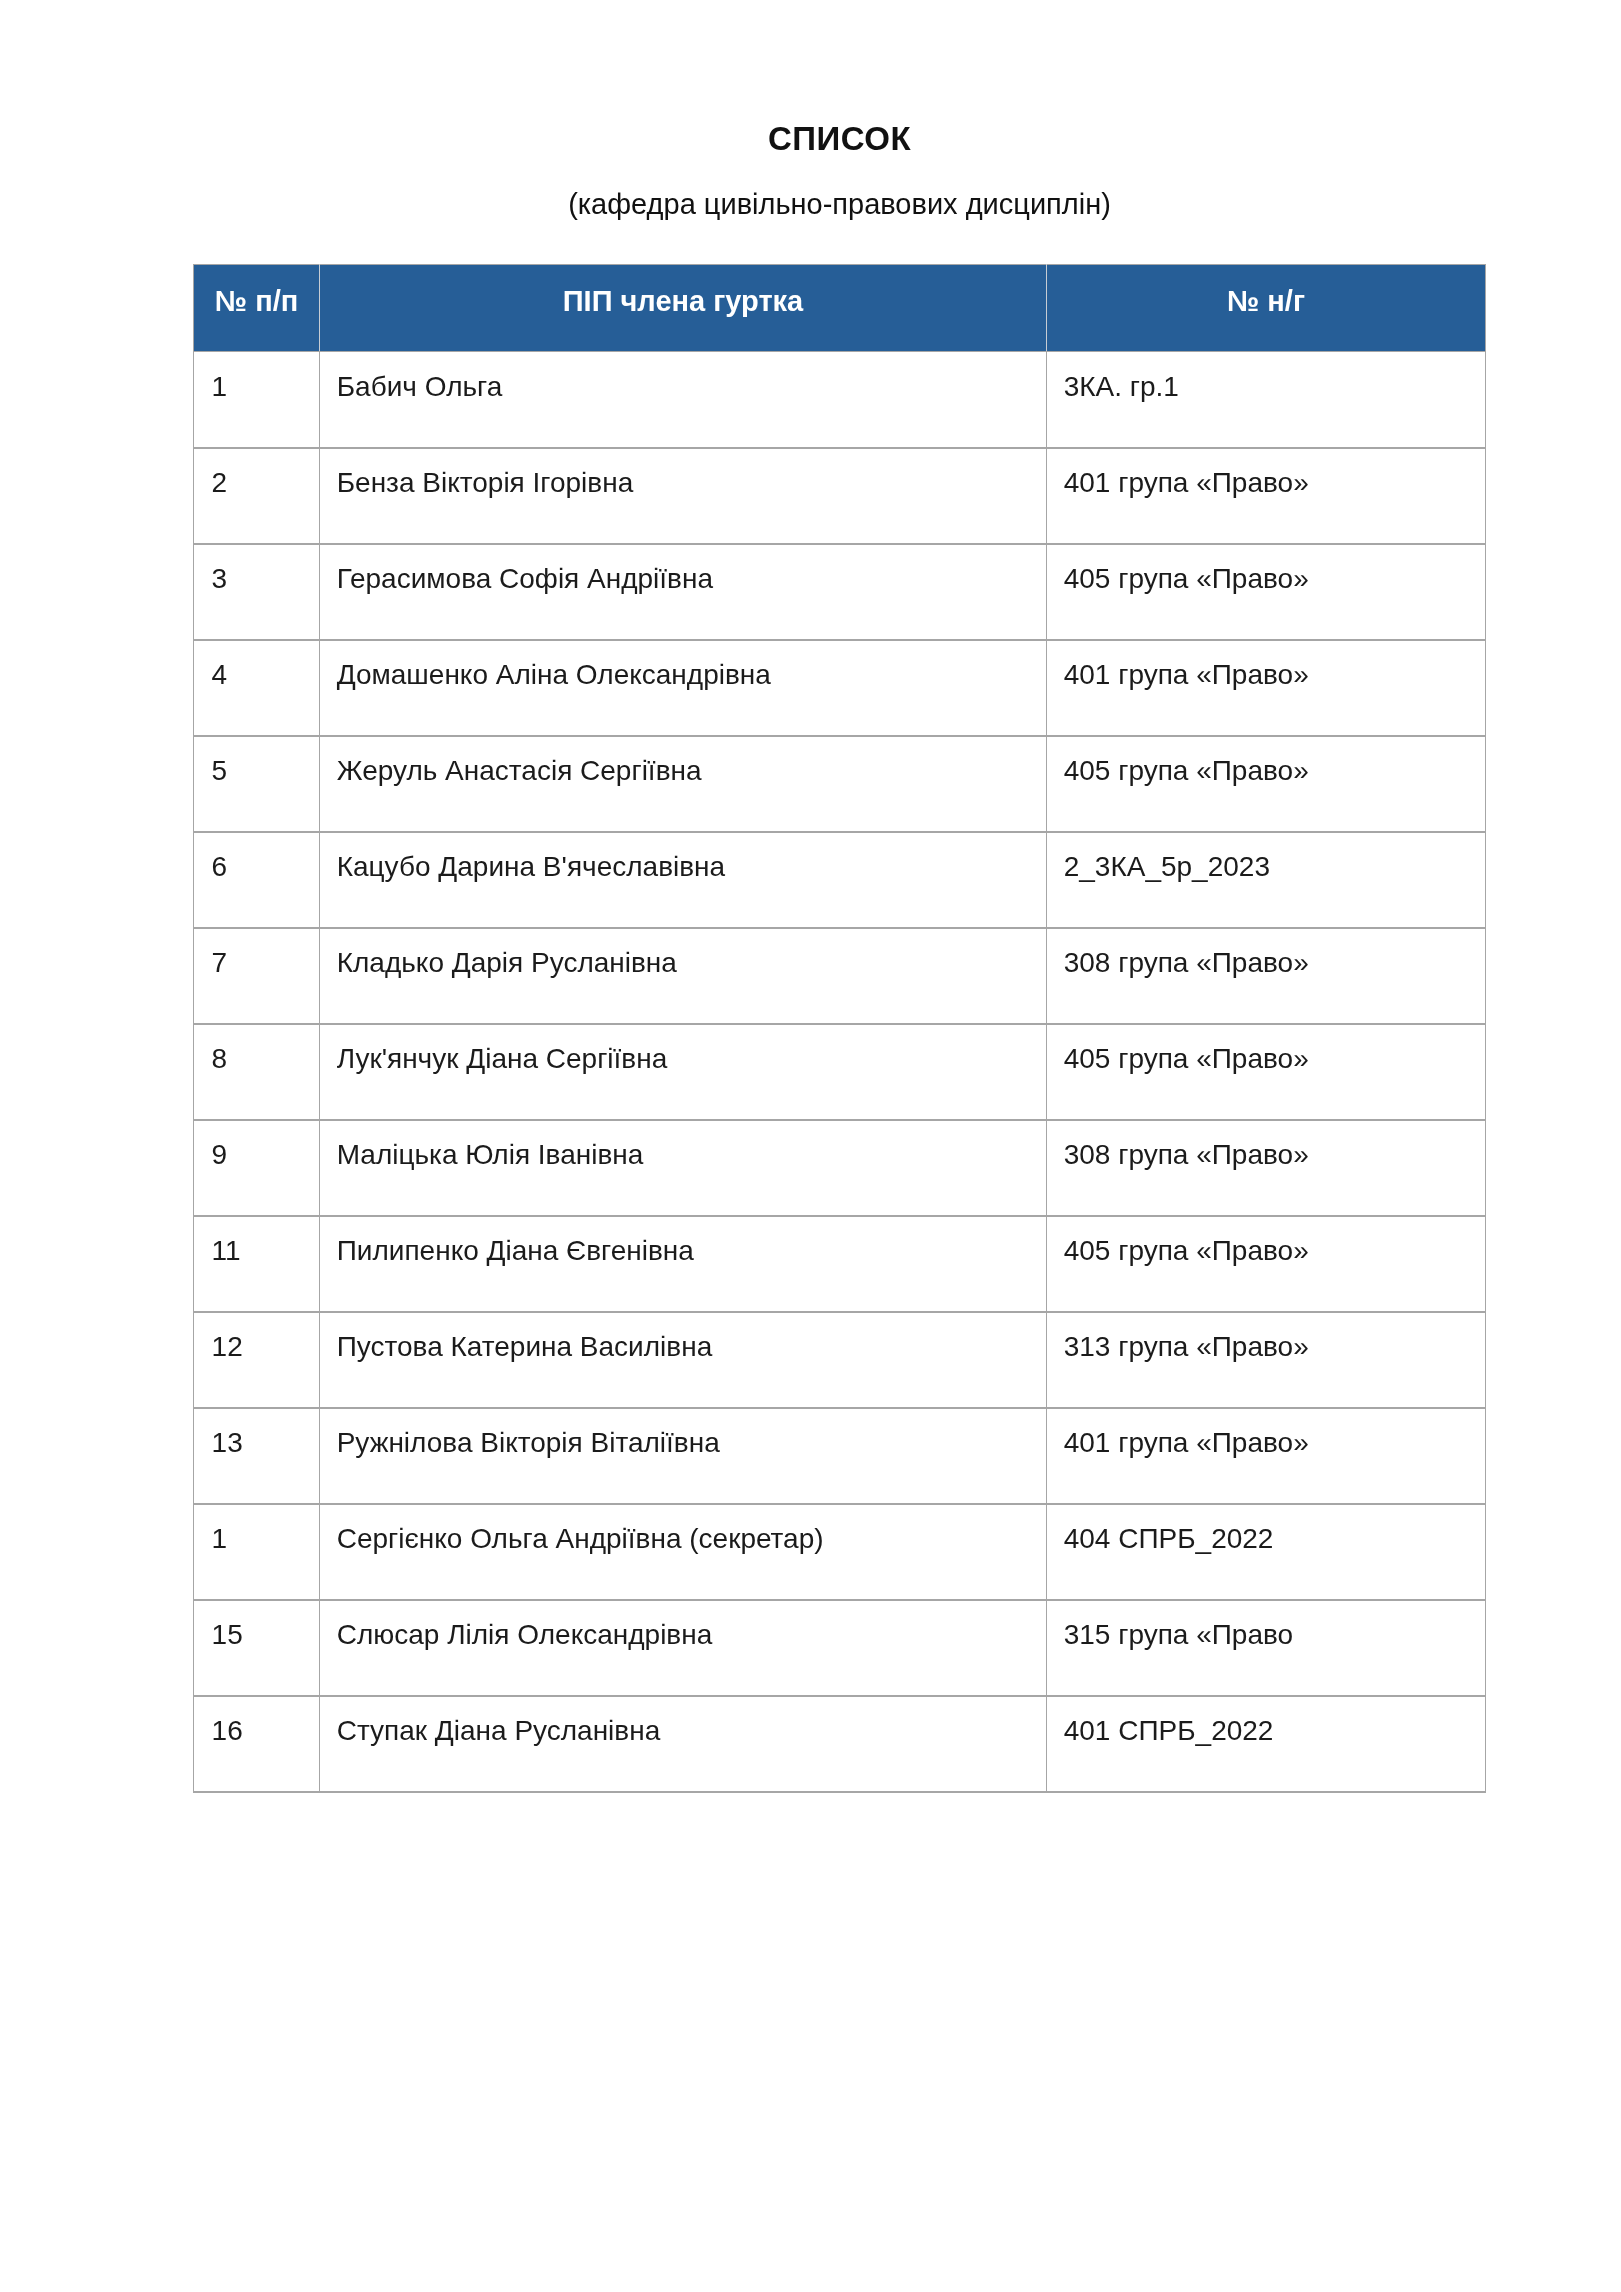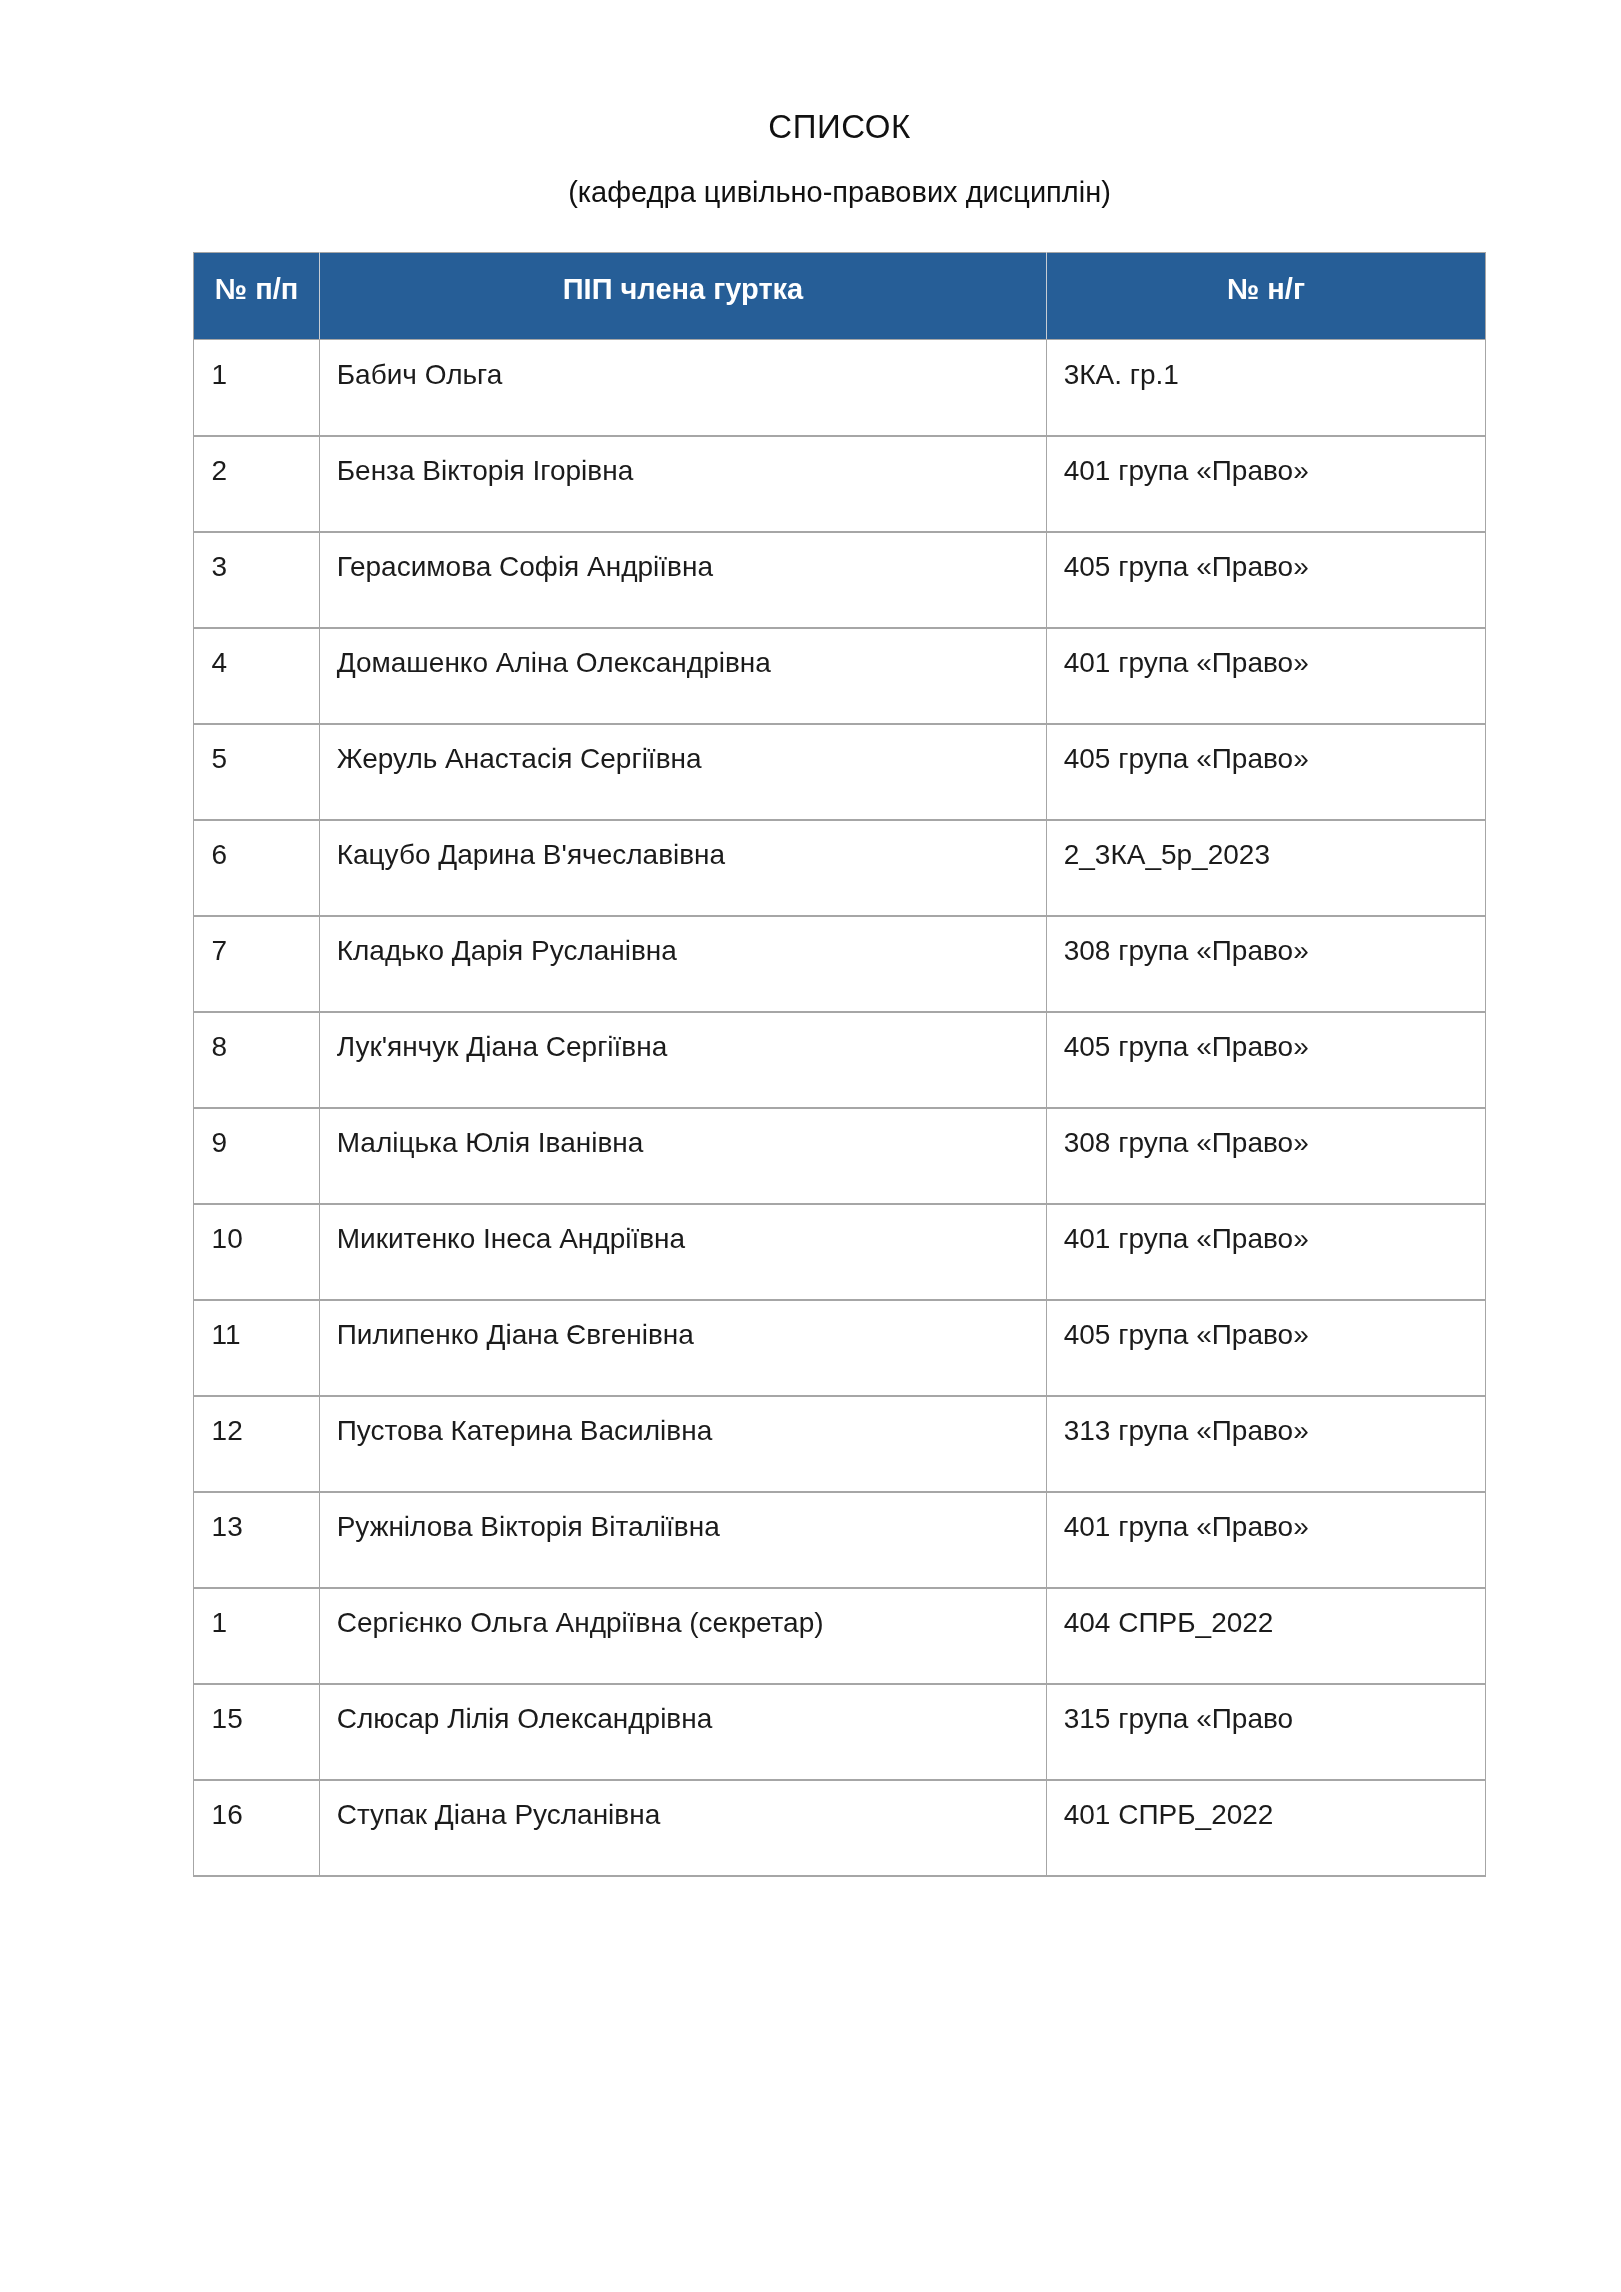--- a/index.html
+++ b/index.html
@@ -15,24 +15,24 @@
     overflow: hidden;
   }
   .doc {
     width: 1293px;
     margin-left: 193px;
   }
   .titles {
     text-align: center;
   }
   .doc-title {
-    margin: 0;
+    margin: 12px;
     padding-top: 108px;
     font-size: 33px;
-    font-weight: 400;
+    font-weight: 700;
     letter-spacing: 0.5px;
     color: #111111;
   }
   .doc-subtitle {
     margin: 35px 0 0 0;
     font-size: 29px;
     font-weight: 700;
     color: #111111;
   }
   .doc-dept {
@@ -154,25 +154,20 @@
     <td class="name">Лук'янчук Діана Сергіївна</td>
     <td class="group">405 група «Право»</td>
   </tr>
 
   <tr>
     <td class="num">9</td>
     <td class="name">Маліцька Юлія Іванівна</td>
     <td class="group">308 група «Право»</td>
   </tr>
 
-  <tr>
-    <td class="num">10</td>
-    <td class="name">Микитенко Інеса Андріївна</td>
-    <td class="group">401 група «Право»</td>
-  </tr>
 
   <tr>
     <td class="num">11</td>
     <td class="name">Пилипенко Діана Євгенівна</td>
     <td class="group">405 група «Право»</td>
   </tr>
 
   <tr>
     <td class="num">12</td>
     <td class="name">Пустова Катерина Василівна</td>

